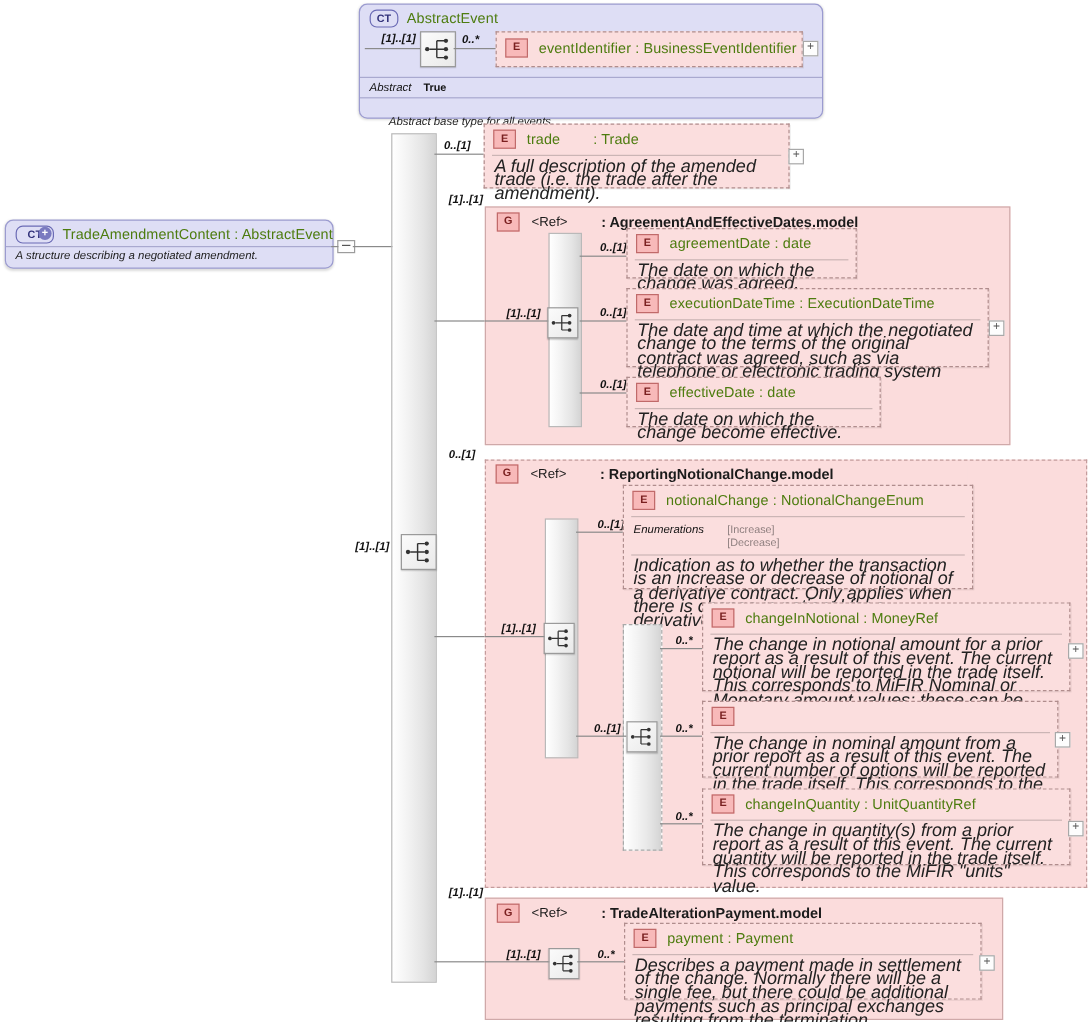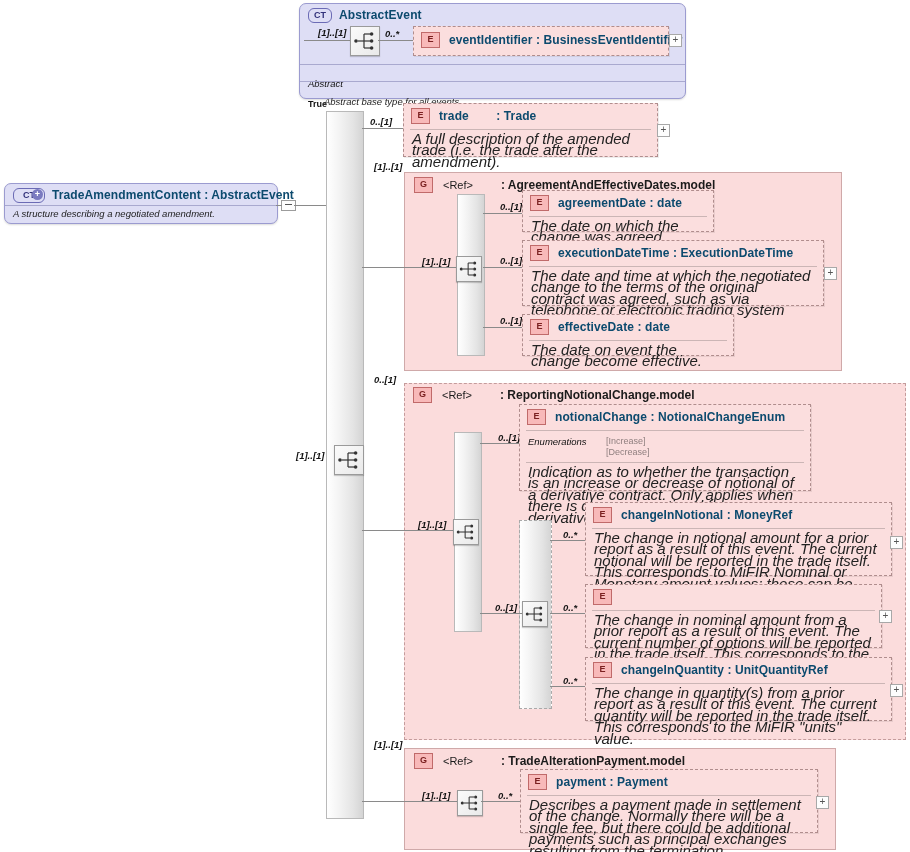--- a/index.html
+++ b/index.html
@@ -4,21 +4,21 @@
 <style>
   html,body{margin:0;padding:0;}
   body{
     width:910px;height:852px;background:#ffffff;position:relative;
     font-family:"Liberation Sans", sans-serif;
     -webkit-font-smoothing:antialiased;
   }
   .abs{position:absolute;}
 
   
-  .nm{font-size:12px;font-weight:bold;color:#0c4a6e;letter-spacing:.1px;white-space:pre;}
+  .nm{font-size:12px;font-weight:normal;color:#4d7c0f;letter-spacing:.1px;white-space:pre;}
   .doc{font-size:15px;font-style:italic;color:#222;line-height:11.4px;}
   .card-rule{height:1px;background:#cbb5b5;margin:3px 6px 3px 6px;}
 
   
   .ct-node{
     background:#dedef5;border:1px solid #9b9bd0;border-radius:7px;
     box-shadow:0 1px 2px rgba(0,0,0,.14);
   }
   .ct-title{display:flex;align-items:flex-start;gap:7px;padding:4px 8px 2px 8px;}
   .ct-badge{
@@ -113,21 +113,21 @@
 </div>
 <div class="abs hl" style="left:276px;top:205px;width:6px;"></div>
 <div class="abs hl" style="left:294px;top:205px;width:40px;"></div>
 
 <div class="abs ct-node" style="left:299px;top:3px;width:385px;height:94px;">
   <div class="ct-title" style="padding-bottom:0;">
     <span class="ct-badge">CT</span>
     <span class="nm">AbstractEvent</span>
   </div>
   <div class="ct-rule abs" style="left:0;top:60px;width:100%;"></div>
-  <div class="abs ct-row" style="left:0;top:72px;width:100%;flex-direction:column;">
+  <div class="abs ct-row" style="left:0;top:62px;width:100%;">
     <span class="k">Abstract</span>
     <span class="v">True</span>
   </div>
   <div class="ct-rule abs" style="left:0;top:77px;width:100%;"></div>
   <div class="abs ct-doc" style="left:0;top:90px;padding-left:24px;">Abstract base type for all events.</div>
 </div>
 
 <span class="abs card" style="left:318px;top:27px;">[1]..[1]</span>
 <div class="abs hl" style="left:304px;top:40px;width:46px;"></div>
 <div class="abs seqicon" style="left:350px;top:26px;width:28px;height:28px;">
@@ -234,21 +234,21 @@
 <div class="abs plusbox" style="left:824px;top:267px;">+</div>
 
 <div class="abs hl" style="left:483px;top:327px;width:40px;"></div>
 <span class="abs card" style="left:500px;top:315px;">0..[1]</span>
 <div class="abs e-node" style="left:522px;top:314px;width:210px;height:40px;">
   <div class="e-title">
     <span class="e-badge">E</span>
     <span class="nm">effectiveDate : date</span>
   </div>
   <div class="card-rule"></div>
-  <div class="doc e-doc" style="padding-top:0;">The date on event the change become effective.</div>
+  <div class="doc e-doc" style="padding-top:0;">The date on which the change become effective.</div>
 </div>
 
 <div class="abs hl" style="left:362px;top:530px;width:42px;"></div>
 <span class="abs card" style="left:374px;top:374px;">0..[1]</span>
 
 <div class="abs g-box dashed" style="left:404px;top:383px;width:500px;height:355px;"></div>
 <div class="abs g-box" style="left:408px;top:387px;width:398px;height:347px;border:none;"></div>
 <div class="abs g-title" style="left:404px;top:383px;">
   <span class="g-badge">G</span>
   <span class="g-ref">&lt;Ref&gt;</span>

